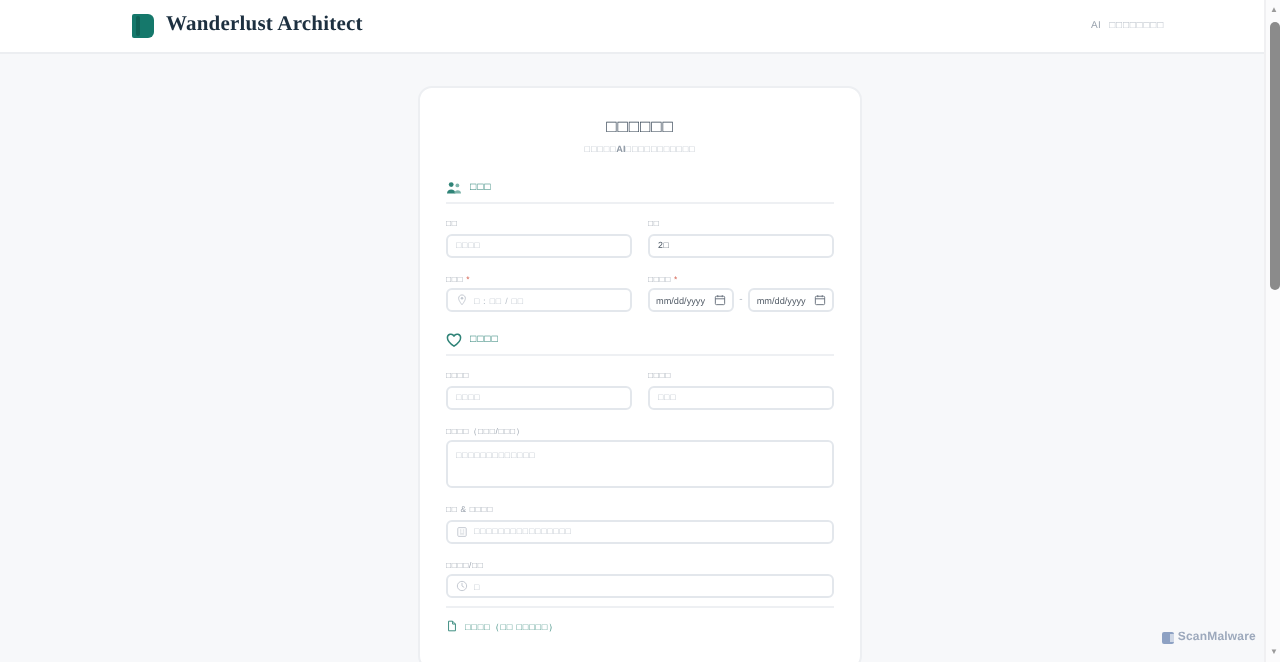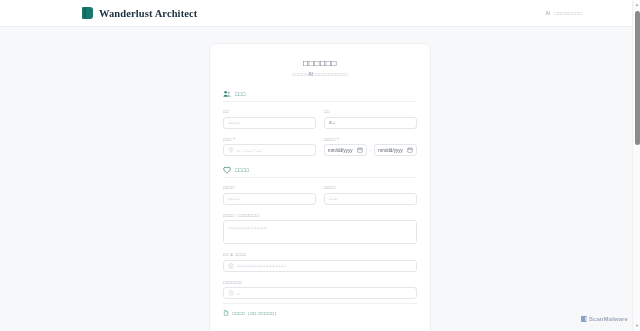--- a/index.html
+++ b/index.html
@@ -15,21 +15,21 @@
   
   .navbar {
     height: 27px;
     background: #ffffff;
     border-bottom: 1px solid #eceef1;
     display: flex;
     align-items: center;
     padding: 0 14px 0 66px;
     position: relative;
   }
-  .brand { display:flex; align-items:center; gap:6px;margin-left:16px; }
+  .brand { display:flex; align-items:flex-start; gap:6px; }
   .brand-logo {
     width: 11px; height: 12px;
     background: #15786b;
     border-radius: 1px 3px 3px 1px;
     position: relative;
     flex: 0 0 auto;
   }
   .brand-logo::after{
     content:"";
     position:absolute; left:1.5px; top:1px; bottom:1px; width:2px;

